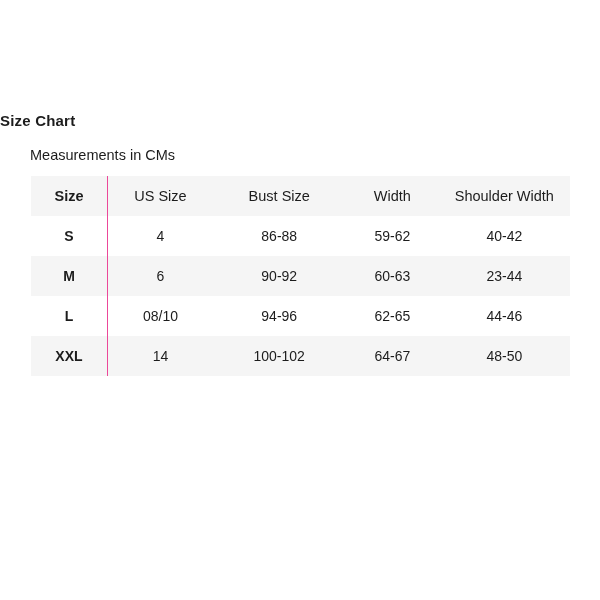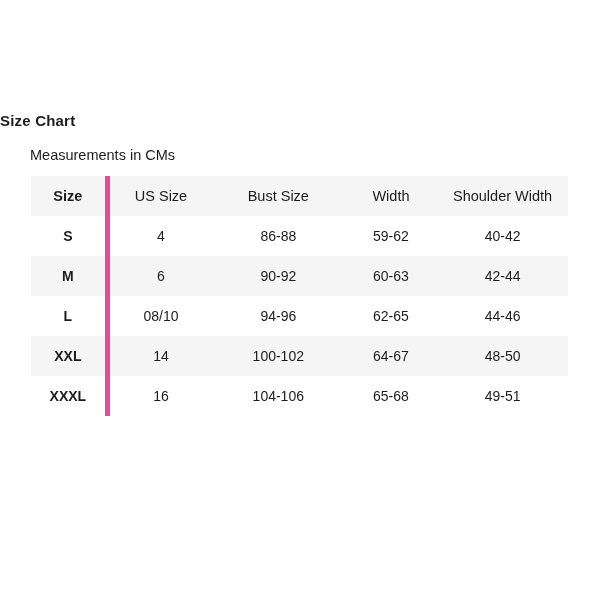--- a/index.html
+++ b/index.html
@@ -38,21 +38,21 @@
     white-space: nowrap;
   }
   .size-table th {
     font-size: 14.5px;
     font-weight: 400;
   }
   .size-table thead tr { background: #f5f5f5; }
   .size-table tbody tr:nth-child(even) { background: #f5f5f5; }
   .size-table th:first-child,
   .size-table td:first-child {
-    border-right: 5px solid #ec4899;
+    border-right: 1px solid #ec4899;
     font-weight: 700;
   }
 </style>
 </head>
 <body>
 
 <div class="page-title">Size Chart</div>
 
 <div class="subtitle">Measurements in CMs</div>
 
@@ -79,37 +79,30 @@
         <td>4</td>
         <td>86-88</td>
         <td>59-62</td>
         <td>40-42</td>
       </tr>
       <tr>
         <td>M</td>
         <td>6</td>
         <td>90-92</td>
         <td>60-63</td>
-        <td>42-44</td>
+        <td>23-44</td>
       </tr>
       <tr>
         <td>L</td>
         <td>08/10</td>
         <td>94-96</td>
         <td>62-65</td>
         <td>44-46</td>
       </tr>
       <tr>
         <td>XXL</td>
         <td>14</td>
         <td>100-102</td>
         <td>64-67</td>
         <td>48-50</td>
       </tr>
-      <tr>
-        <td>XXXL</td>
-        <td>16</td>
-        <td>104-106</td>
-        <td>65-68</td>
-        <td>49-51</td>
-      </tr>
     </tbody>
 </table>
 
 </body></html>

